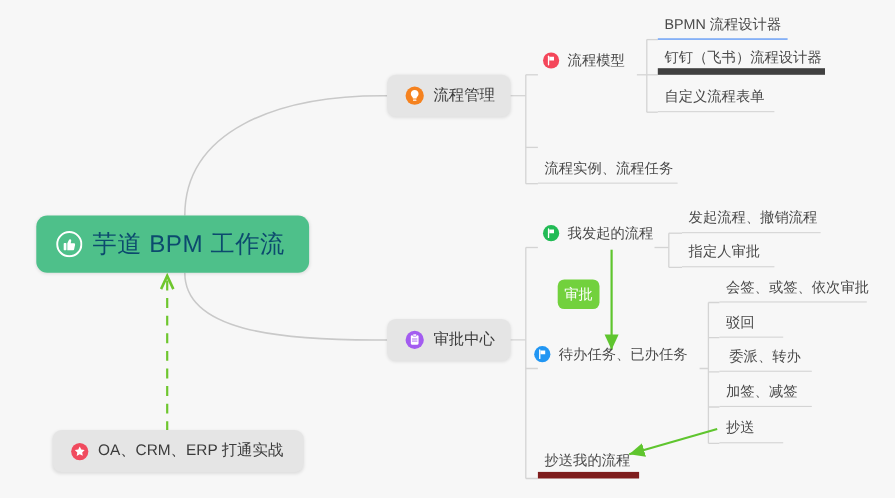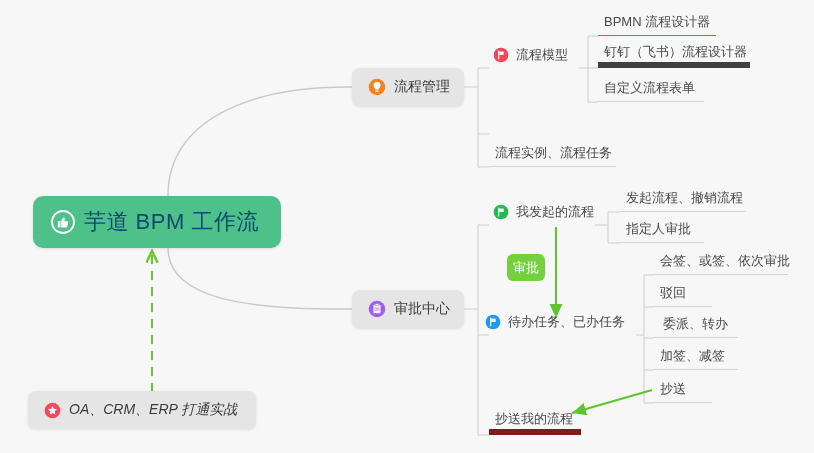--- a/index.html
+++ b/index.html
@@ -153,21 +153,21 @@
     <span class="ico">
       <svg width="24" height="24" viewBox="0 0 24 24">
         <circle cx="12" cy="12" r="11" fill="none" stroke="#ffffff" stroke-width="1.8"></circle>
         <path d="M10.2 17.4h5.1c.55 0 1-.38 1.1-.9l.85-4.1c.13-.65-.37-1.25-1.05-1.25h-2.9l.42-2.15c.12-.62-.2-1.23-.77-1.45-.45-.17-.95.02-1.18.44L10.2 11.1z" fill="#ffffff"></path>
         <rect x="6.9" y="10.9" width="2.5" height="6.5" rx="0.6" fill="#ffffff"></rect>
       </svg>
     </span>
     <span class="label">芋道 BPM 工作流</span>
   </div>
 
-  <div class="node card" style="left:28px; top:391px; width:228px;font-style:italic;">
+  <div class="node card" style="left:48px; top:391px; width:228px;">
     <span class="ico">
       <svg width="17" height="17" viewBox="0 0 20 20">
         <circle cx="10" cy="10" r="9.2" fill="#f04a5e"></circle>
         <path d="M10 4.6l1.62 3.3 3.64.53-2.63 2.57.62 3.62L10 12.92l-3.25 1.71.62-3.62L4.74 8.43l3.64-.53z" fill="#ffffff"></path>
       </svg>
     </span>
     <span class="label">OA、CRM、ERP 打通实战</span>
   </div>
 
   <div class="node card" style="left:352px; top:68px; width:112px;">

